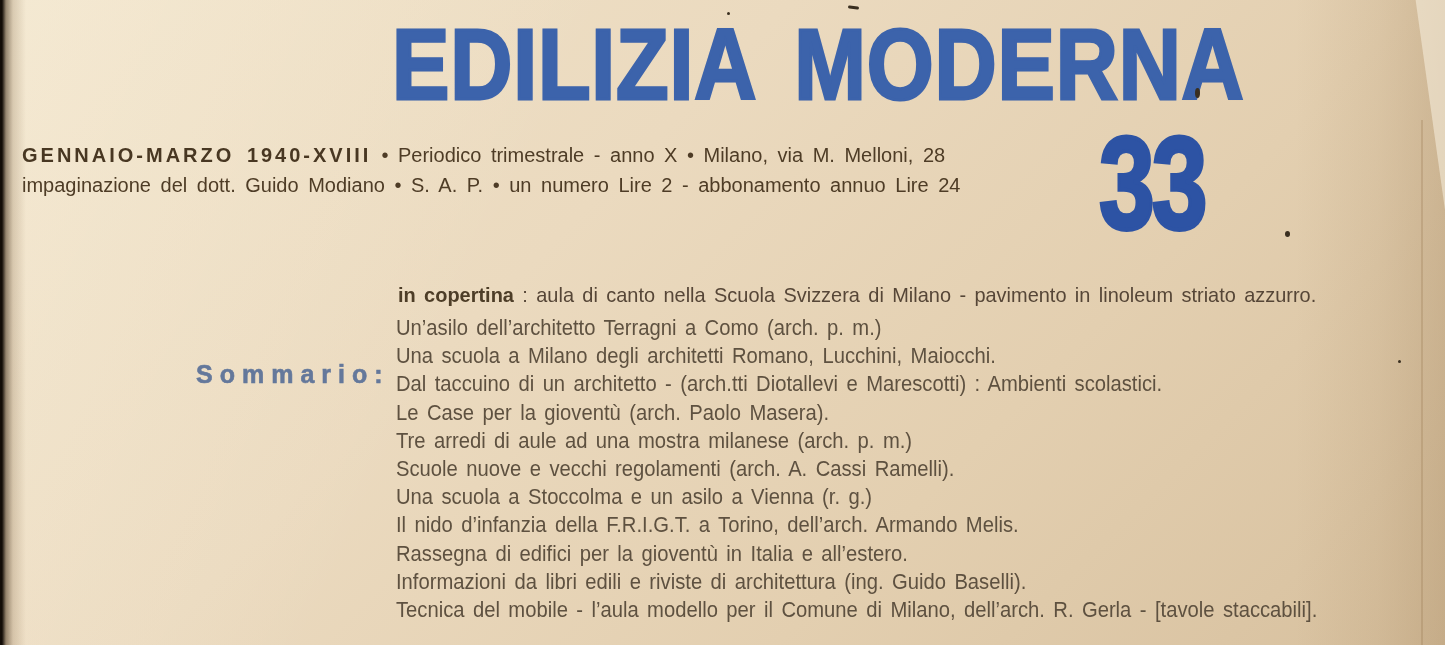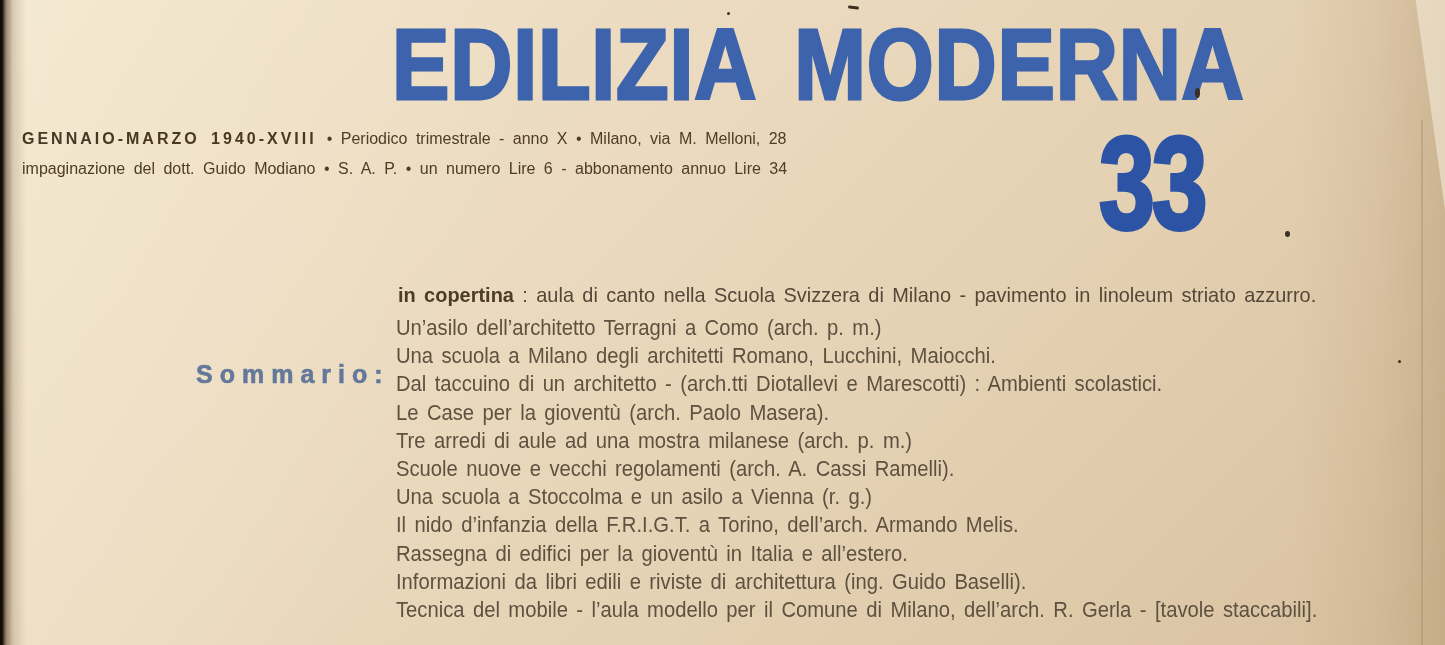--- a/index.html
+++ b/index.html
@@ -39,22 +39,22 @@
     transform:scale(0.86,1);transform-origin:left top;
     text-shadow:0 0 2px rgba(60,99,171,0.35);
   }
   .issue{
     position:absolute;left:1099px;top:118px;
     font-size:132px;line-height:1;font-weight:bold;letter-spacing:-4px;
     color:#2d53a4;-webkit-text-stroke:4px #2d53a4;white-space:nowrap;
     transform:scale(0.76,1);transform-origin:left top;
   }
   .masthead{
-    position:absolute;left:22px;top:124px;width:975px;
-    font-size:16px;line-height:29.5px;color:#4e3c26;word-spacing:4px;
+    position:absolute;left:22px;top:141px;width:975px;
+    font-size:20px;line-height:29.5px;color:#4e3c26;word-spacing:4px;
   }
   .m-bold{font-weight:bold;letter-spacing:3px;color:#483722;}
   .m-rest{margin-left:10px;}
   .covernote{
     position:absolute;left:398px;top:281px;white-space:nowrap;
     font-size:21px;line-height:28px;color:#564637;word-spacing:3px;
     transform:scale(0.95,1);transform-origin:left top;
   }
   .cn-label{font-weight:bold;color:#4d3d27;}
   .sommario-label{
@@ -80,21 +80,21 @@
   <div class="right-shade"></div>
   <div class="edge-line"></div>
   <div class="corner-light"></div>
 
   <h1 class="title">EDILIZIA MODERNA</h1>
 
   <div class="issue">33</div>
 
   <div class="masthead">
     <div class="m-line"><span class="m-bold">GENNAIO-MARZO 1940-XVIII</span><span class="m-rest">• Periodico trimestrale - anno X • Milano, via M. Melloni, 28</span></div>
-    <div class="m-line">impaginazione del dott. Guido Modiano • S. A. P. • un numero Lire 6 - abbonamento annuo Lire 34</div>
+    <div class="m-line">impaginazione del dott. Guido Modiano • S. A. P. • un numero Lire 2 - abbonamento annuo Lire 24</div>
   </div>
 
   <div class="covernote"><span class="cn-label">in copertina</span><span class="cn-text"> : aula di canto nella Scuola Svizzera di Milano - pavimento in linoleum striato azzurro.</span></div>
 
   <div class="sommario-label">Sommario:</div>
 
   <div class="toc">
     <div class="toc-item">Un’asilo dell’architetto Terragni a Como (arch. p. m.)</div>
     <div class="toc-item">Una scuola a Milano degli architetti Romano, Lucchini, Maiocchi.</div>
     <div class="toc-item">Dal taccuino di un architetto - (arch.tti Diotallevi e Marescotti) : Ambienti scolastici.</div>

